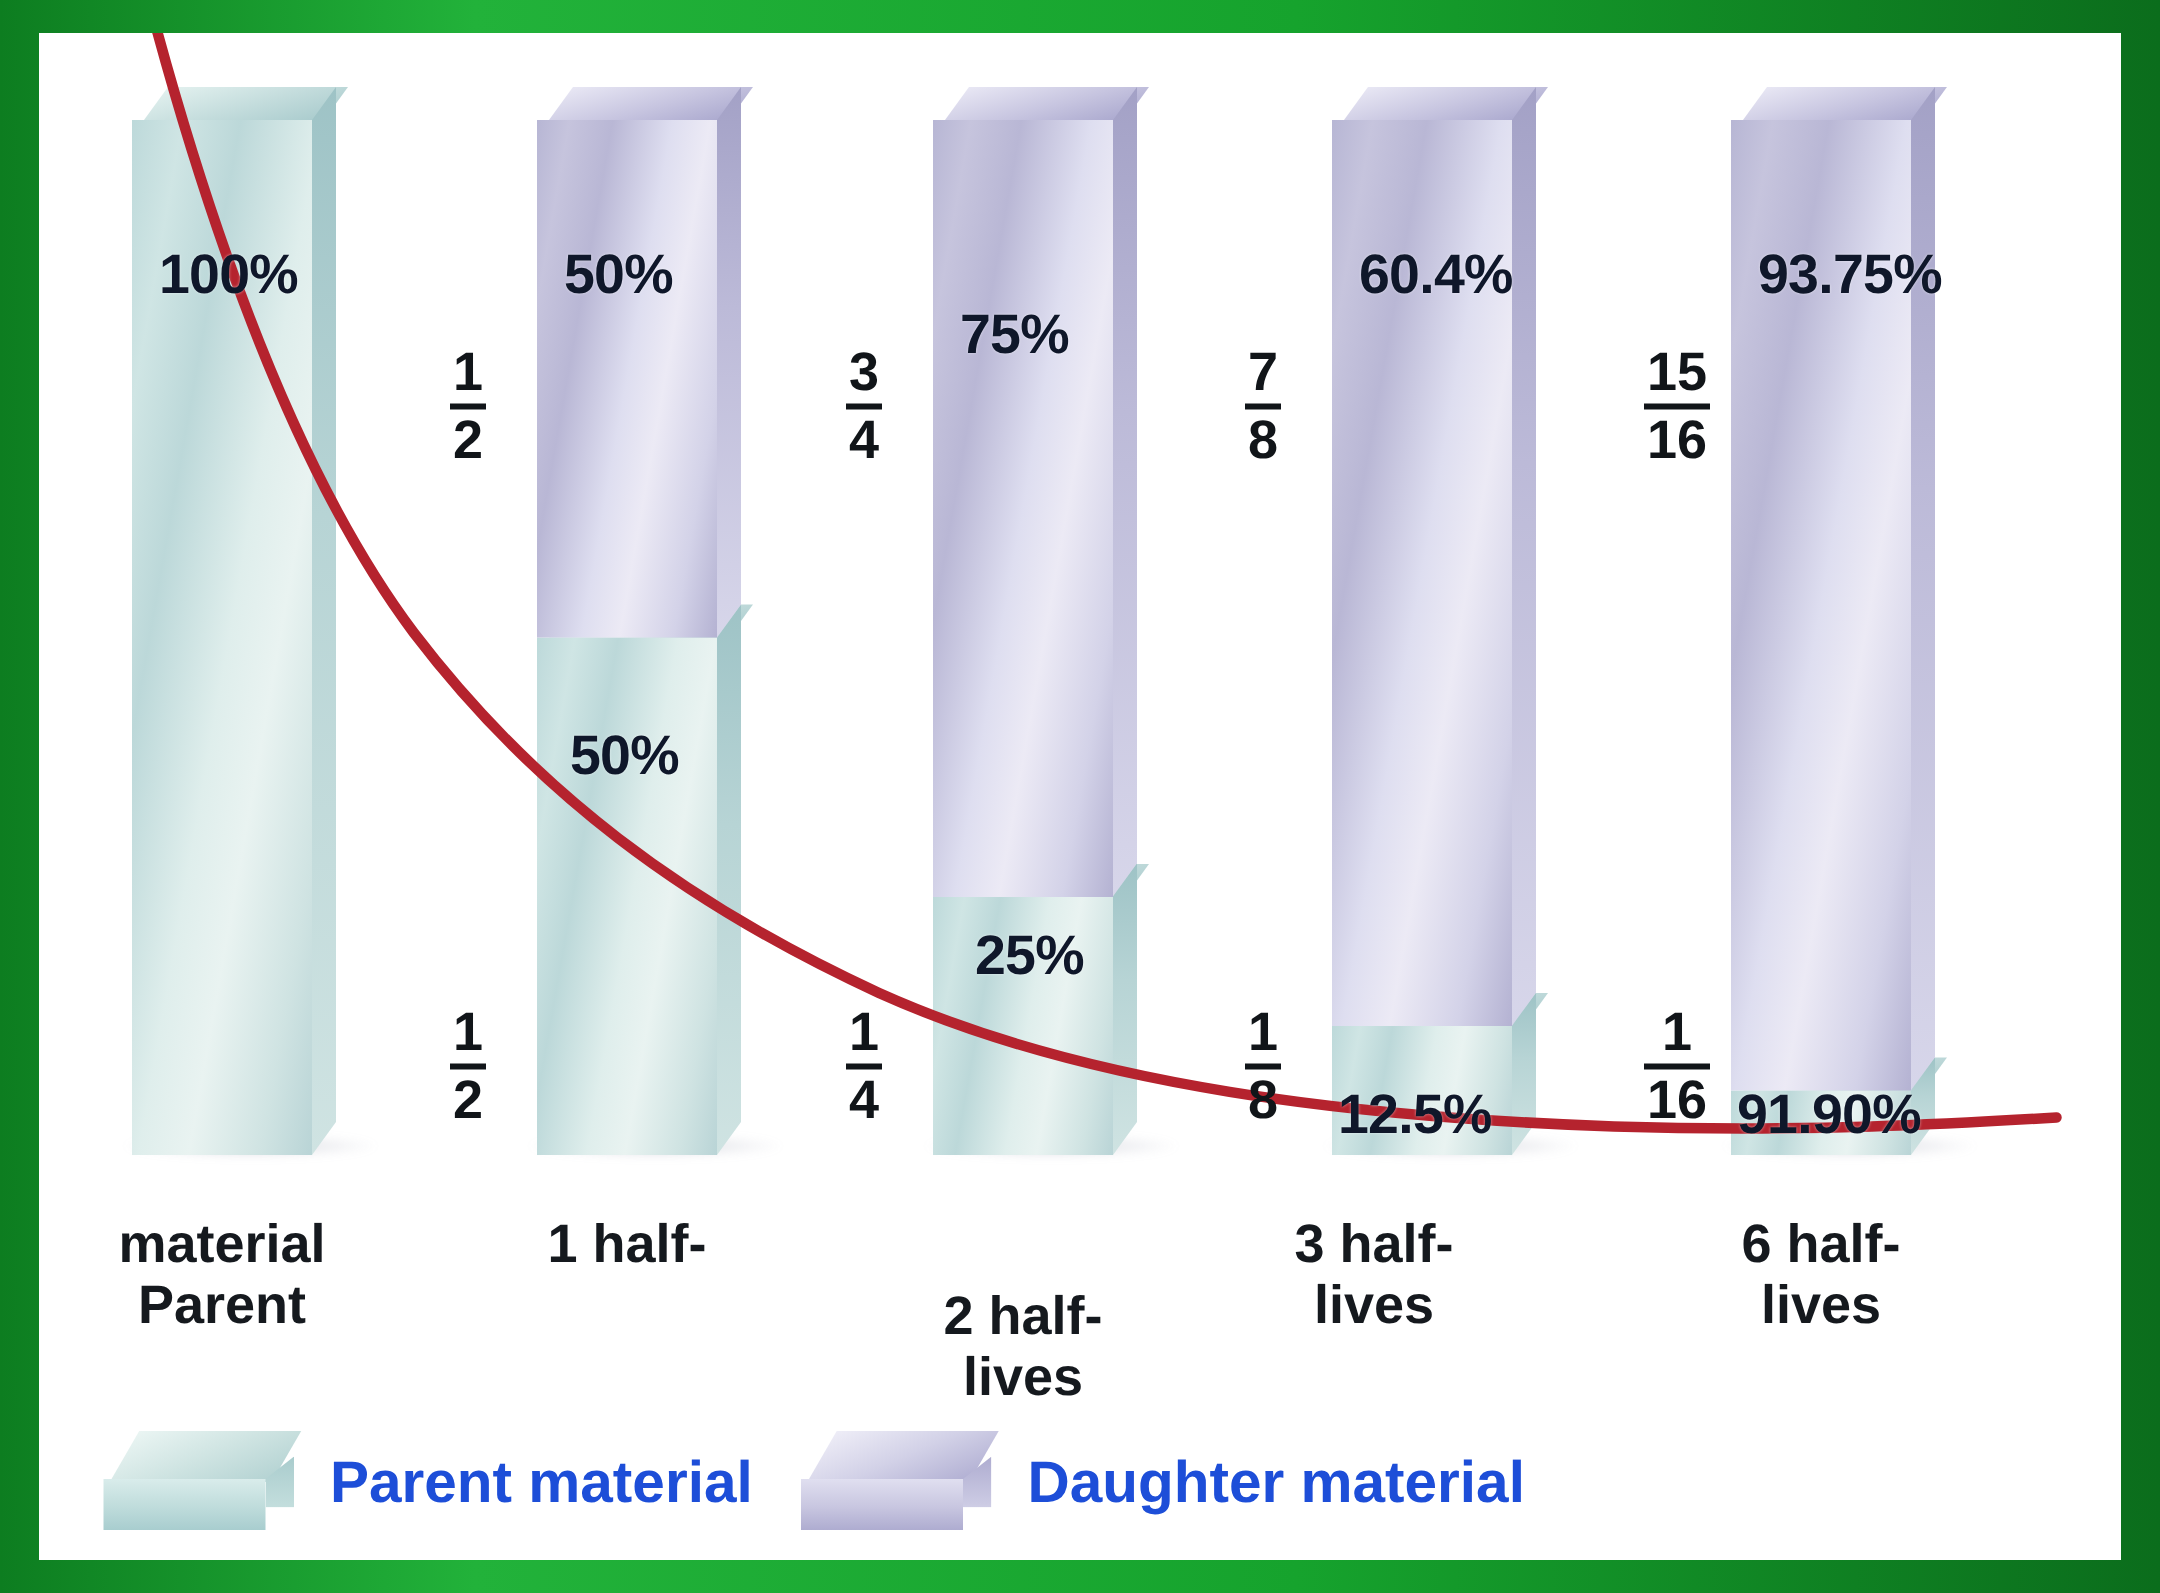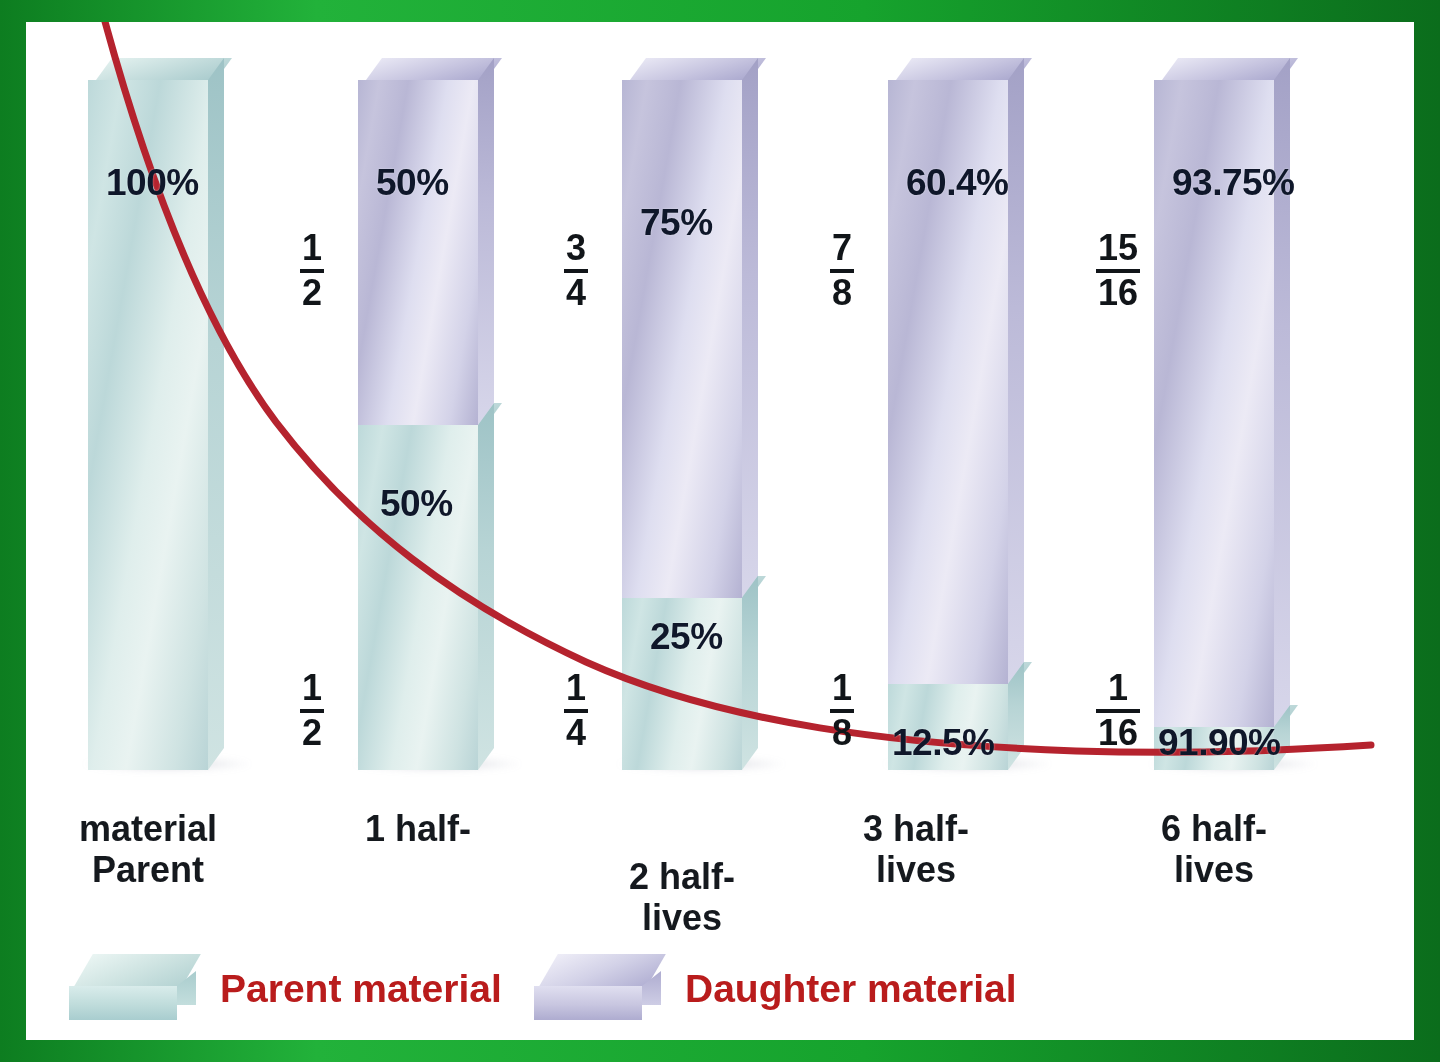--- a/index.html
+++ b/index.html
@@ -116,21 +116,21 @@
     position:absolute;left:111px;top:19px;width:19px;height:34px;
     clip-path:polygon(0 15px,100% 0,100% 34px,0 100%);
   }
   .parent-sw .sw-top{background:linear-gradient(150deg,#eaf5f3 0%,#cfe4e2 50%,#b3d2d2 100%);}
   .parent-sw .sw-front{background:linear-gradient(180deg,#d9eceb 0%,#bfdcdb 55%,#a8cdcf 100%);}
   .parent-sw .sw-side{background:linear-gradient(180deg,#a9cccd 0%,#c3dedd 100%);}
   .daughter-sw .sw-top{background:linear-gradient(150deg,#eeedf7 0%,#d2d1e7 50%,#b0aed2 100%);}
   .daughter-sw .sw-front{background:linear-gradient(180deg,#e0dff0 0%,#c8c6e0 55%,#aeacd0 100%);}
   .daughter-sw .sw-side{background:linear-gradient(180deg,#aeacd0 0%,#cecde5 100%);}
   .legend-label{
-    font-size:39px;font-weight:bold;color:#b91c1c;white-space:nowrap;
+    font-size:39px;font-weight:bold;color:#1d4ed8;white-space:nowrap;
   }
 </style>
 </head>
 <body>
 
 <div id="frame">
   <div id="frame-inner">
     <div id="canvas">
 
       <div id="bars">

